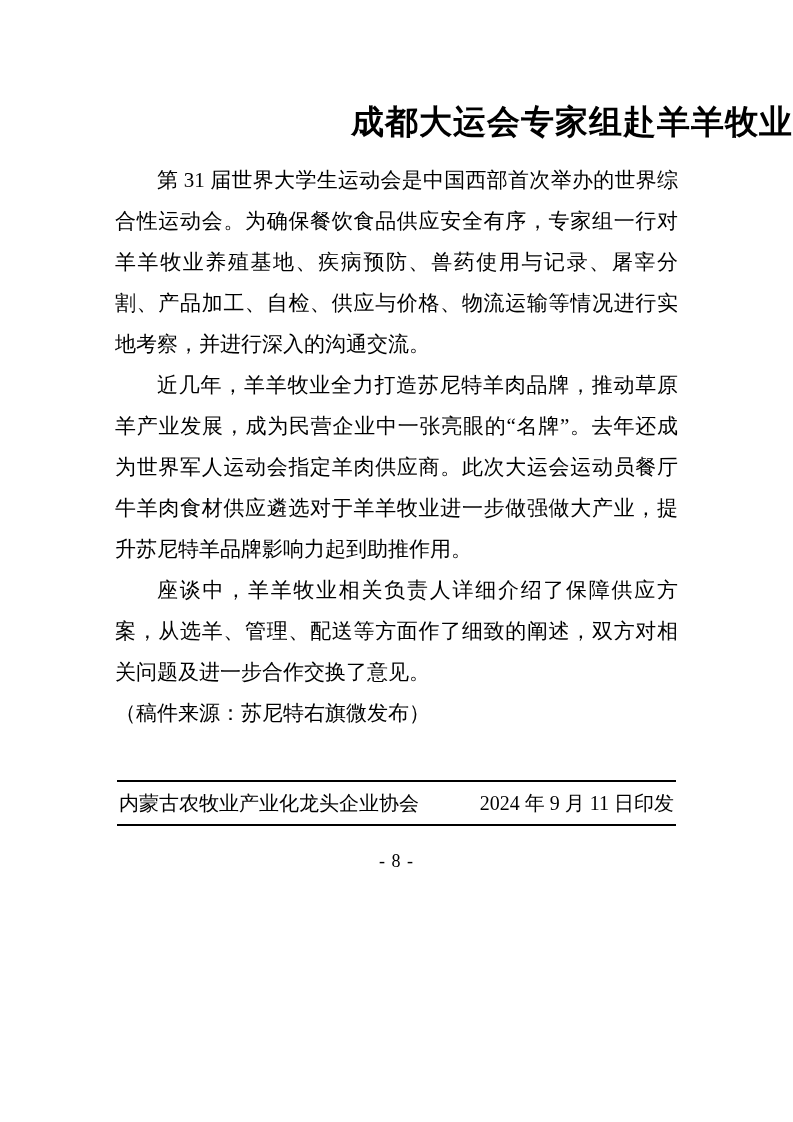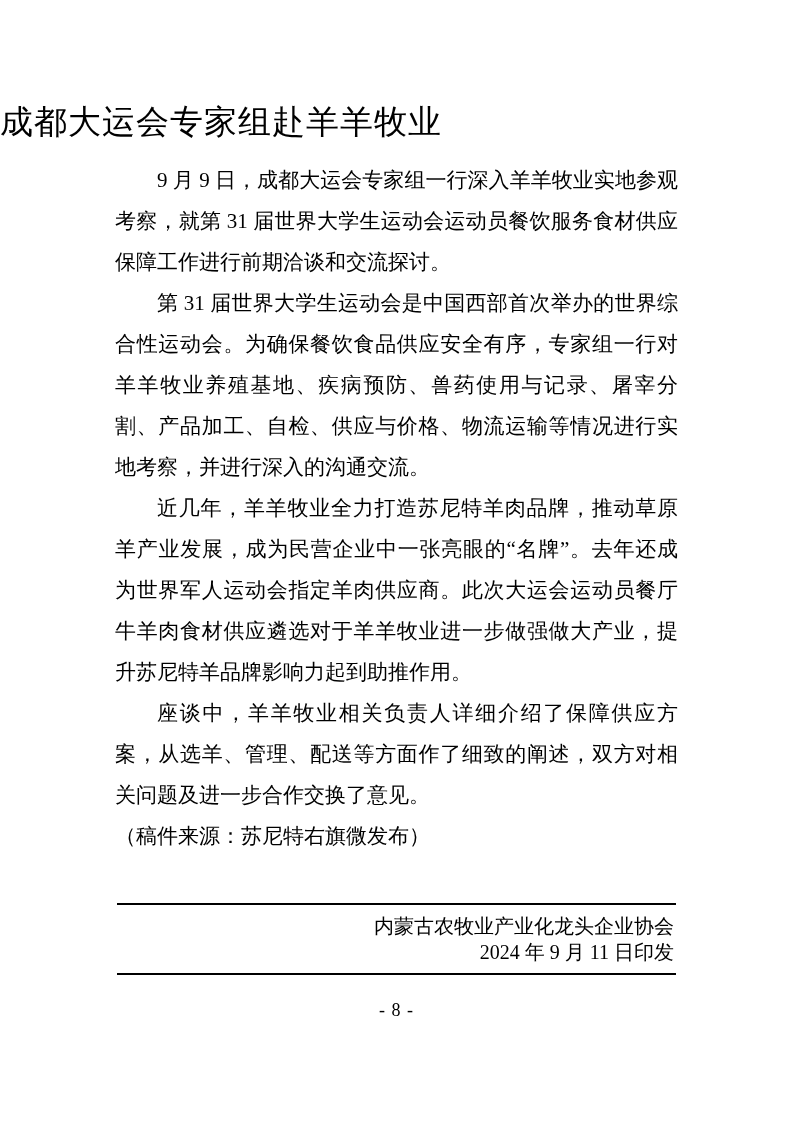--- a/index.html
+++ b/index.html
@@ -14,23 +14,23 @@
     margin: 0 auto;
     background: #ffffff;
     color: #000000;
     font-family: "Liberation Serif", "DejaVu Serif", serif;
     box-sizing: border-box;
     overflow: hidden;
   }
   .doc-title {
     margin: 0;
     padding-top: 90px;
-    text-align: left;
+    text-align: right;
     font-size: 33px;
-    font-weight: 400;
+    font-weight: 700;
     line-height: 64px;
     letter-spacing: 1px;
   }
   .title-line {
     display: block;
   }
   .doc-body {
     margin: 6px 115px 0 115px;
     font-size: 21px;
     line-height: 41px;
@@ -47,41 +47,39 @@
   .doc-footer {
     margin: 46px 117px 0 117px;
     border-top: 2px solid #000000;
     border-bottom: 2px solid #000000;
     display: flex;
     justify-content: space-between;
     align-items: flex-end;
     font-size: 20px;
     line-height: 26px;
     padding: 8px 2px;
-    flex-direction: column;
   }
   .page-number {
     margin-top: 24px;
     text-align: center;
     font-size: 18px;
     line-height: 22px;
     letter-spacing: 1px;
   }
 </style>
 </head>
 <body>
 
 <div class="page">
 
   <h1 class="doc-title">
     <span class="title-line">成都大运会专家组赴羊羊牧业</span>
   </h1>
 
   <div class="doc-body">
-    <p>9 月 9 日，成都大运会专家组一行深入羊羊牧业实地参观考察，就第 31 届世界大学生运动会运动员餐饮服务食材供应保障工作进行前期洽谈和交流探讨。</p>
     <p>第 31 届世界大学生运动会是中国西部首次举办的世界综合性运动会。为确保餐饮食品供应安全有序，专家组一行对羊羊牧业养殖基地、疾病预防、兽药使用与记录、屠宰分割、产品加工、自检、供应与价格、物流运输等情况进行实地考察，并进行深入的沟通交流。</p>
     <p>近几年，羊羊牧业全力打造苏尼特羊肉品牌，推动草原羊产业发展，成为民营企业中一张亮眼的“名牌”。去年还成为世界军人运动会指定羊肉供应商。此次大运会运动员餐厅牛羊肉食材供应遴选对于羊羊牧业进一步做强做大产业，提升苏尼特羊品牌影响力起到助推作用。</p>
     <p>座谈中，羊羊牧业相关负责人详细介绍了保障供应方案，从选羊、管理、配送等方面作了细致的阐述，双方对相关问题及进一步合作交换了意见。</p>
     <p class="source-line">（稿件来源：苏尼特右旗微发布）</p>
   </div>
 
   <div class="doc-footer">
     <span>内蒙古农牧业产业化龙头企业协会</span>
     <span>2024 年 9 月 11 日印发</span>
   </div>

